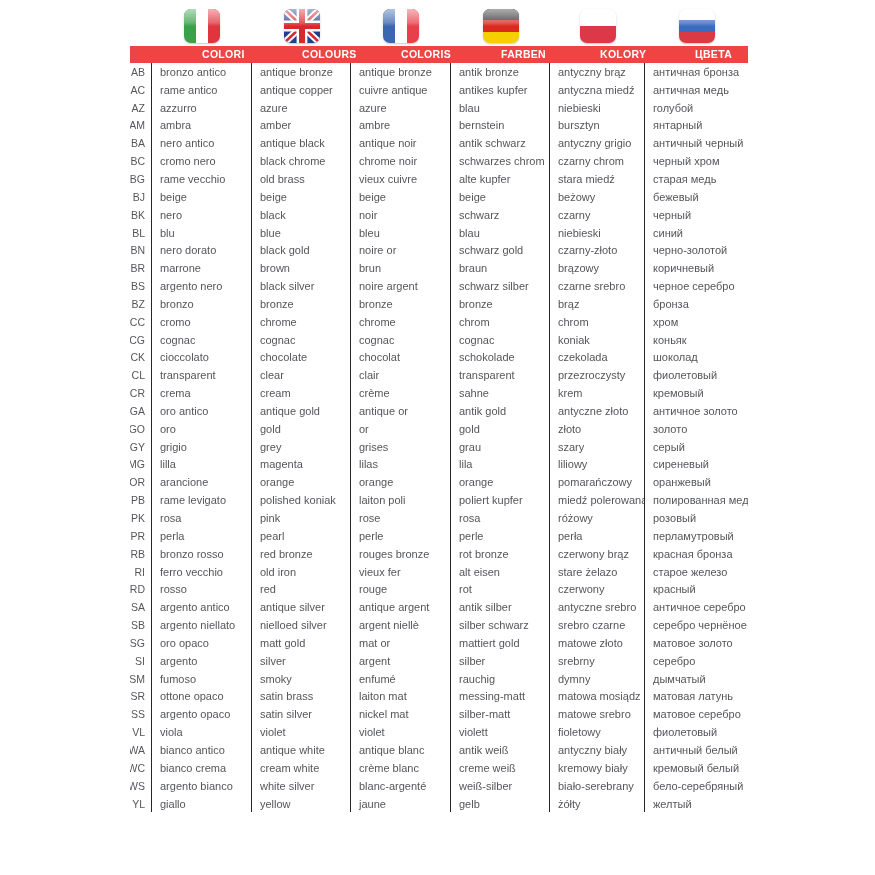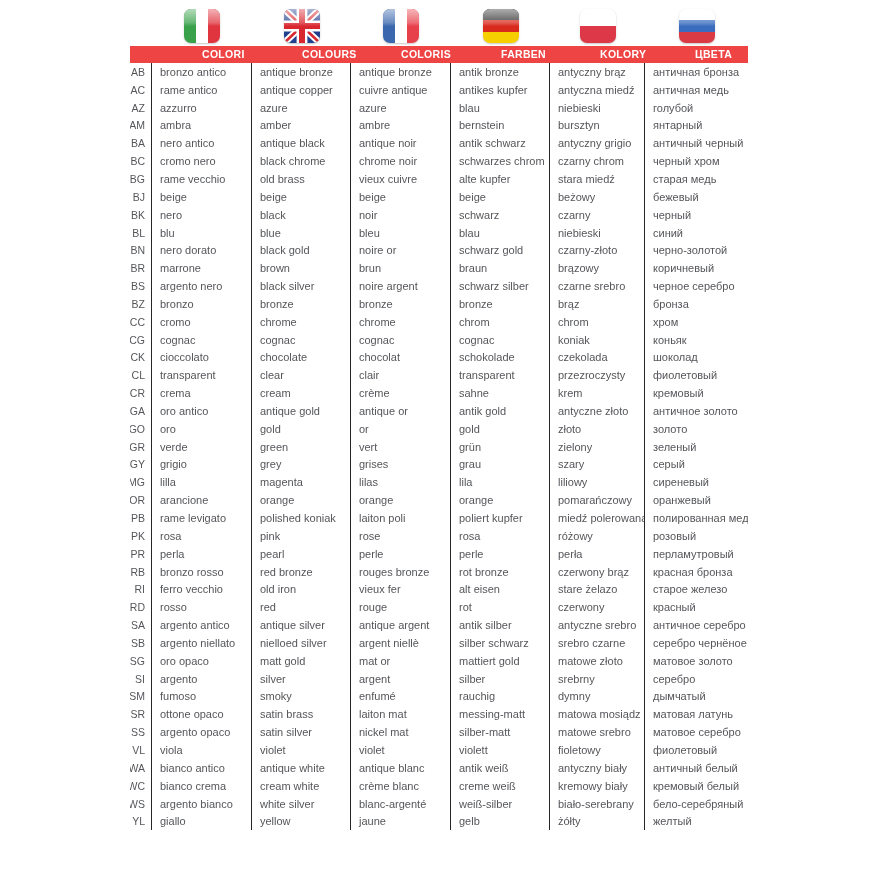--- a/index.html
+++ b/index.html
@@ -289,29 +289,20 @@
       <div class="row grid">
         <div class="cell code bordered">GO</div>
         <div class="cell lang bordered">oro</div>
         <div class="cell lang bordered">gold</div>
         <div class="cell lang bordered">or</div>
         <div class="cell lang bordered">gold</div>
         <div class="cell lang bordered">złoto</div>
         <div class="cell lang">золото</div>
       </div>
       <div class="row grid">
-        <div class="cell code bordered">GR</div>
-        <div class="cell lang bordered">verde</div>
-        <div class="cell lang bordered">green</div>
-        <div class="cell lang bordered">vert</div>
-        <div class="cell lang bordered">grün</div>
-        <div class="cell lang bordered">zielony</div>
-        <div class="cell lang">зеленый</div>
-      </div>
-      <div class="row grid">
         <div class="cell code bordered">GY</div>
         <div class="cell lang bordered">grigio</div>
         <div class="cell lang bordered">grey</div>
         <div class="cell lang bordered">grises</div>
         <div class="cell lang bordered">grau</div>
         <div class="cell lang bordered">szary</div>
         <div class="cell lang">серый</div>
       </div>
       <div class="row grid">
         <div class="cell code bordered">MG</div>

